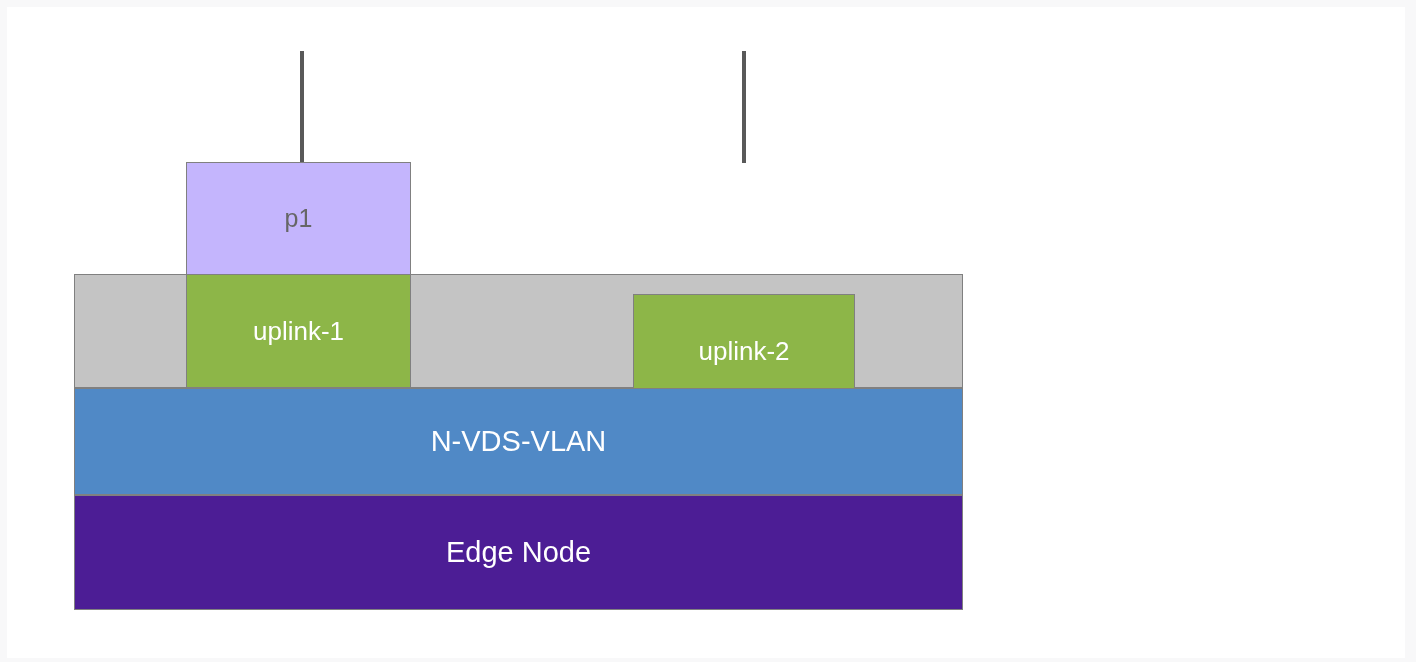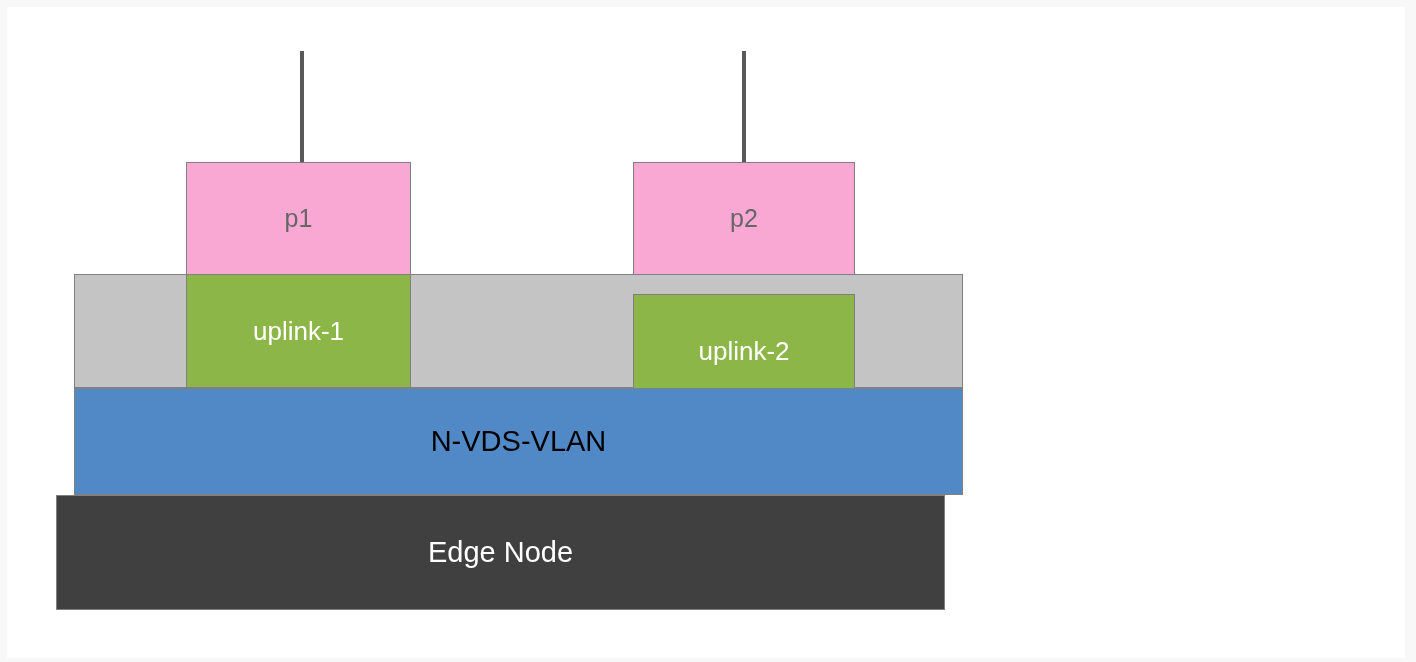--- a/index.html
+++ b/index.html
@@ -58,21 +58,21 @@
   .connector {
     position: absolute;
     width: 4px;
     background: #595959;
   }
   .connector.p1 { left: 300px; top: 51px;  height: 112px; }
   .connector.p2 { left: 742px; top: 51px;  height: 112px; }
 
   
   .port-box {
-    background: #f9a8d4;
+    background: #c4b5fd;
     border: 1.5px solid #808080;
     color: #666666;
     font-size: 25px;
     top: 162px;
     height: 113px;
     z-index: 3;
   }
   .port-box.p1 { left: 186px; width: 225px; }
   .port-box.p2 { left: 633px; width: 222px; }
 
@@ -102,32 +102,32 @@
   .uplink.u2 { left: 633px; width: 222px; margin-top: 20px; }
 
   
   .switch-band {
     left: 74px;
     top: 388px;
     width: 889px;
     height: 107px;
     background: #5089c6;
     border: 1.5px solid #808080;
-    color: #000000;
+    color: #ffffff;
     font-size: 29px;
     z-index: 2;
   }
 
   
   .chassis-band {
-    left: 56px;
+    left: 74px;
     top: 495px;
     width: 889px;
     height: 115px;
-    background: #404040;
+    background: #4c1d95;
     border: 1.5px solid #808080;
     color: #ffffff;
     font-size: 29px;
     z-index: 2;
   }
 </style>
 </head>
 <body>
 
 <div id="page">
@@ -138,23 +138,20 @@
 
     <div class="connector p1"></div>
     <div class="connector p2"></div>
 
     <div class="node uplink-band"></div>
 
     <div class="node port-box p1">
       <span>p1</span>
     </div>
 
-    <div class="node port-box p2">
-      <span>p2</span>
-    </div>
 
     <div class="node uplink u1">
       <span>uplink-1</span>
     </div>
 
     <div class="node uplink u2">
       <span>uplink-2</span>
     </div>
 
     <div class="node switch-band">

